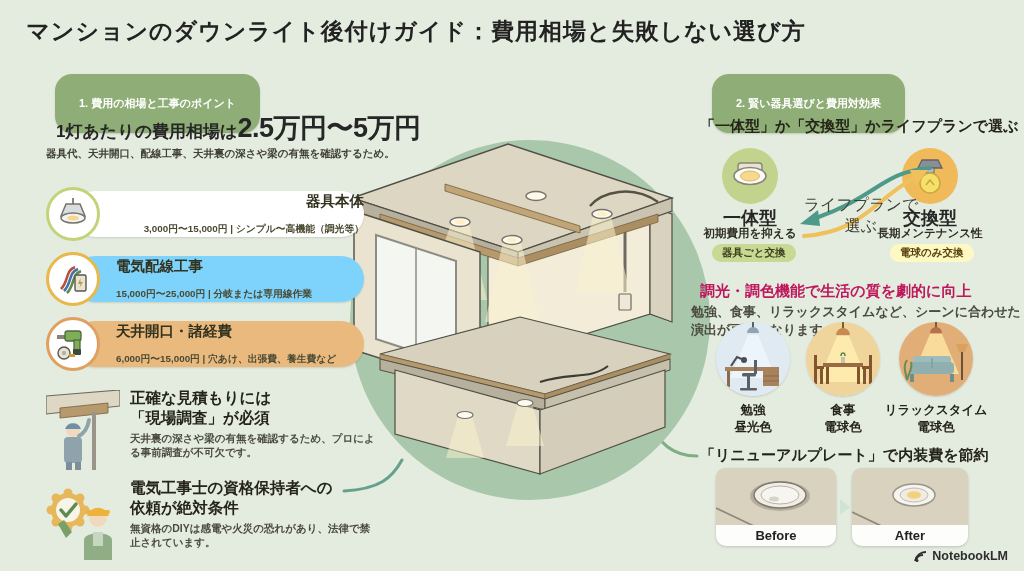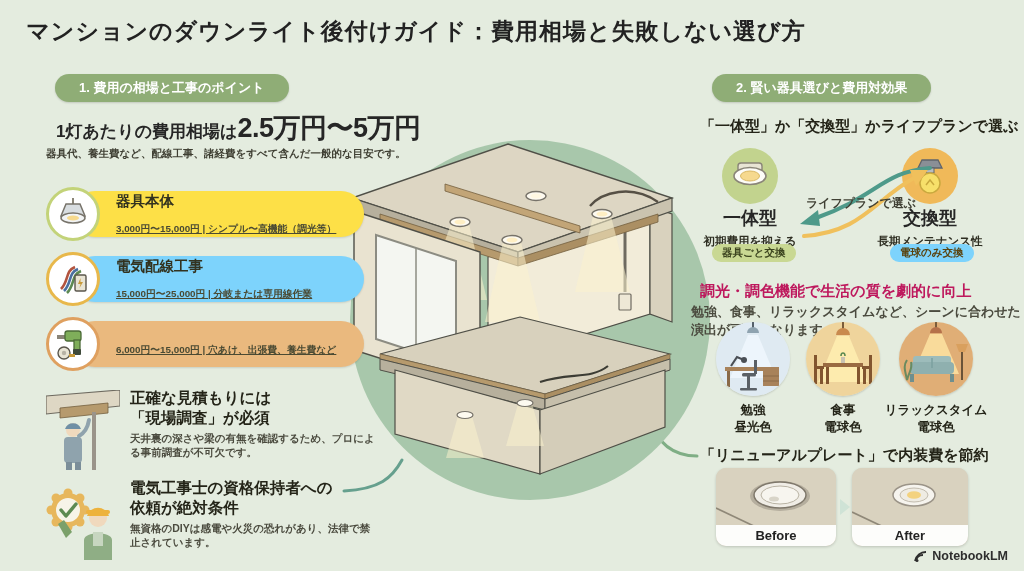--- a/index.html
+++ b/index.html
@@ -3,66 +3,66 @@
 <meta charset="utf-8">
 <style>
   * { margin:0; padding:0; box-sizing:border-box; }
   html,body { width:1024px; height:571px; }
   body { font-family:"Liberation Sans","DejaVu Sans",sans-serif; }
   .canvas { position:relative; width:1024px; height:571px; background:#e4ecdf; overflow:hidden; color:#262626; }
 
   .title { position:absolute; top:16px; left:0; width:832px; text-align:center;
            font-size:23px; font-weight:bold; letter-spacing:1px; color:#222; }
 
-  .badge { position:absolute; background:#8fad76; color:#fff; font-weight:bold; font-size:13px;
-           padding:5px 24px; border-radius:17px; white-space:nowrap; box-shadow:0 1px 2px rgba(0,0,0,.15); }
+  .badge { position:absolute; background:#8fad76; color:#fff; font-weight:bold; font-size:11px;
+           padding:22px 24px; border-radius:17px; white-space:nowrap; box-shadow:0 1px 2px rgba(0,0,0,.15); }
   .badge1 { left:55px; top:74px; }
   .badge2 { left:712px; top:74px; }
 
   
   .headline { position:absolute; left:56px; top:110px; white-space:nowrap; }
   .headline .pre { font-size:17px; font-weight:bold; }
   .headline .val { font-size:27px; font-weight:bold; letter-spacing:-0.5px; }
   .headline-note { position:absolute; left:46px; top:147px; font-size:10.5px; font-weight:bold; color:#3f3f33; }
 
   .cost-item { position:absolute; left:46px; width:318px; height:56px; }
   .cost-icon { position:absolute; left:0; top:1px; width:54px; height:54px; border-radius:50%;
                background:#fff; border:3px solid #ccc; z-index:2; display:flex; align-items:center; justify-content:center; }
   .cost-pill { position:absolute; left:26px; top:5px; right:0; height:46px; border-radius:23px;
                padding-left:44px; display:flex; flex-direction:column; justify-content:center;
                box-shadow:0 1px 2px rgba(0,0,0,.12); }
   .cost-title { font-size:14.5px; font-weight:bold; color:#32321f; line-height:1.2; }
-  .cost-detail { font-size:9.8px; font-weight:bold; color:#4a4a33; line-height:1.25; margin-top:13px;text-decoration:underline; }
+  .cost-detail { font-size:9.8px; font-weight:bold; color:#4a4a33; line-height:1.25; margin-top:13px; }
   .ci1 { top:186px; } .ci2 { top:251px; } .ci3 { top:316px; }
-  .ci1 .cost-icon { border-color:#c3d379; } .ci1 .cost-pill { background:#fde047; }
+  .ci1 .cost-icon { border-color:#c3d379; } .ci1 .cost-pill { background:#ffffff;align-items:flex-end; }
   .ci2 .cost-icon { border-color:#e8b84b; } .ci2 .cost-pill { background:#7dd3fc; }
   .ci3 .cost-icon { border-color:#dfa05f; } .ci3 .cost-pill { background:#eab97e; }
 
   .note { position:absolute; left:46px; width:330px; }
   .note1 { top:388px; } .note2 { top:478px; }
   .note-illust { position:absolute; left:0; top:2px; width:74px; height:80px; }
   .note-text { position:absolute; left:84px; top:0; width:246px; }
   .note-title { font-size:15.5px; font-weight:bold; line-height:1.28; color:#242418; }
   .note-body { margin-top:3px; font-size:10.5px; font-weight:bold; color:#4b4b3f; line-height:1.35; }
 
   
   .choose-heading { position:absolute; left:700px; top:117px; width:322px; font-size:15px; font-weight:bold; color:#242418; }
   .compare { position:absolute; left:700px; top:142px; width:322px; height:140px; }
   .cmp-circle { position:absolute; top:6px; width:56px; height:56px; border-radius:50%;
                 display:flex; align-items:center; justify-content:center; }
   .cmp-left-circle { left:22px; background:#c2d38e; }
   .cmp-right-circle { left:202px; background:#f0b959; }
   .cmp-name { position:absolute; top:64px; font-size:18px; font-weight:bold; text-align:center; }
-  .cmp-desc { position:absolute; top:84px; font-size:11.5px; font-weight:bold; text-align:center; color:#2e2e22;margin-top:8px; }
+  .cmp-desc { position:absolute; top:84px; font-size:11.5px; font-weight:bold; text-align:center; color:#2e2e22; }
   .cmp-tag { position:absolute; top:102px; font-size:10.5px; font-weight:bold; padding:2px 10px; border-radius:11px; }
   .cmp-left-name { left:0; width:100px; } .cmp-left-desc { left:-10px; width:120px; }
   .cmp-left-tag { left:12px; background:#c9d893; color:#3c441f; }
   .cmp-right-name { left:180px; width:100px; } .cmp-right-desc { left:165px; width:130px; }
-  .cmp-right-tag { left:190px; background:#7dd3fc; color:#5a4410; }
-  .cmp-label { position:absolute; left:96px; top:53px; width:130px; text-align:center; font-size:12px; font-weight:bold; color:#3f3f33; }
+  .cmp-right-tag { left:190px; background:#fef9c3; color:#5a4410; }
+  .cmp-label { position:absolute; left:96px; top:53px; width:130px; text-align:center; font-size:16px; font-weight:normal; color:#3f3f33; }
   .cmp-arrows { position:absolute; left:82px; top:8px; }
 
   .dim-heading { position:absolute; left:700px; top:282px; font-size:15px; font-weight:bold; color:#be185d; }
   .dim-body { position:absolute; left:691px; top:303px; width:332px; font-size:13px; font-weight:bold; color:#4b4b3f; }
   .scene-circle { position:absolute; top:322px; width:74px; height:74px; border-radius:50%; overflow:hidden; box-shadow:0 1px 2px rgba(0,0,0,.15); }
   .sc1 { left:716px; } .sc2 { left:806px; } .sc3 { left:899px; }
   .scene-label { position:absolute; top:402px; width:124px; text-align:center; font-size:12.5px; font-weight:bold; line-height:1.35; color:#242418; }
   .sl1 { left:691px; } .sl2 { left:781px; } .sl3 { left:874px; }
 
   .renew-heading { position:absolute; left:700px; top:446px; font-size:15px; font-weight:bold; color:#242418; }
@@ -149,21 +149,21 @@
     </svg>
   </div>
 
   <div class="title">マンションのダウンライト後付けガイド：費用相場と失敗しない選び方</div>
 
   <div class="badge badge1">1. 費用の相場と工事のポイント</div>
 
   <div class="headline">
     <span class="pre">1灯あたりの費用相場は</span><span class="val">2.5万円〜5万円</span>
   </div>
-  <div class="headline-note">器具代、養生費など、配線工事、諸経費をすべて含んだ一般的な目安です。</div>
+  <div class="headline-note">器具代、天井開口、配線工事、天井裏の深さや梁の有無を確認するため。</div>
 
   <div class="cost-item ci1">
     <div class="cost-icon">
       <svg width="36" height="36" viewBox="0 0 36 36">
         <line x1="18" y1="2" x2="18" y2="8" stroke="#8a8578" stroke-width="2"></line>
         <polygon points="11,8 25,8 30,20 6,20" fill="#d8dde0" stroke="#77736a" stroke-width="1.5"></polygon>
         <ellipse cx="18" cy="22" rx="12" ry="5" fill="#f1f3f4" stroke="#77736a" stroke-width="1.5"></ellipse>
         <ellipse cx="18" cy="22" rx="6" ry="2.6" fill="#f6d98e"></ellipse>
       </svg>
     </div>
@@ -195,20 +195,21 @@
         <rect x="2" y="9" width="8" height="4" fill="#8a8578"></rect>
         <rect x="10" y="5" width="16" height="10" rx="2.5" fill="#7fae5a" stroke="#4c6b38" stroke-width="1.3"></rect>
         <rect x="19" y="14" width="6" height="10" fill="#7fae5a" stroke="#4c6b38" stroke-width="1.3"></rect>
         <rect x="18" y="23" width="8" height="6" rx="1" fill="#3e4a3a"></rect>
         <circle cx="9" cy="27" r="6" fill="#e8e4d4" stroke="#5a564c" stroke-width="1.4"></circle>
         <circle cx="9" cy="27" r="2.2" fill="#b7b2a4"></circle>
         <rect x="14" y="28" width="6" height="3" fill="#c79a3a"></rect>
       </svg>
     </div>
     <div class="cost-pill">
+      <div class="cost-title">天井開口・諸経費</div>
       <div class="cost-detail">6,000円〜15,000円 | 穴あけ、出張費、養生費など</div>
     </div>
   </div>
 
   <div class="note note1">
     <div class="note-illust">
       <svg width="74" height="80" viewBox="0 0 74 80">
         <polygon points="0,6 74,0 74,16 0,24" fill="#ded7c4" stroke="#6e6a60" stroke-width="1.2"></polygon>
         <polygon points="14,18 62,13 62,23 14,28" fill="#b69a6d" stroke="#73603f" stroke-width="0.8"></polygon>
         <rect x="46" y="22" width="4" height="58" fill="#9a948a"></rect>

